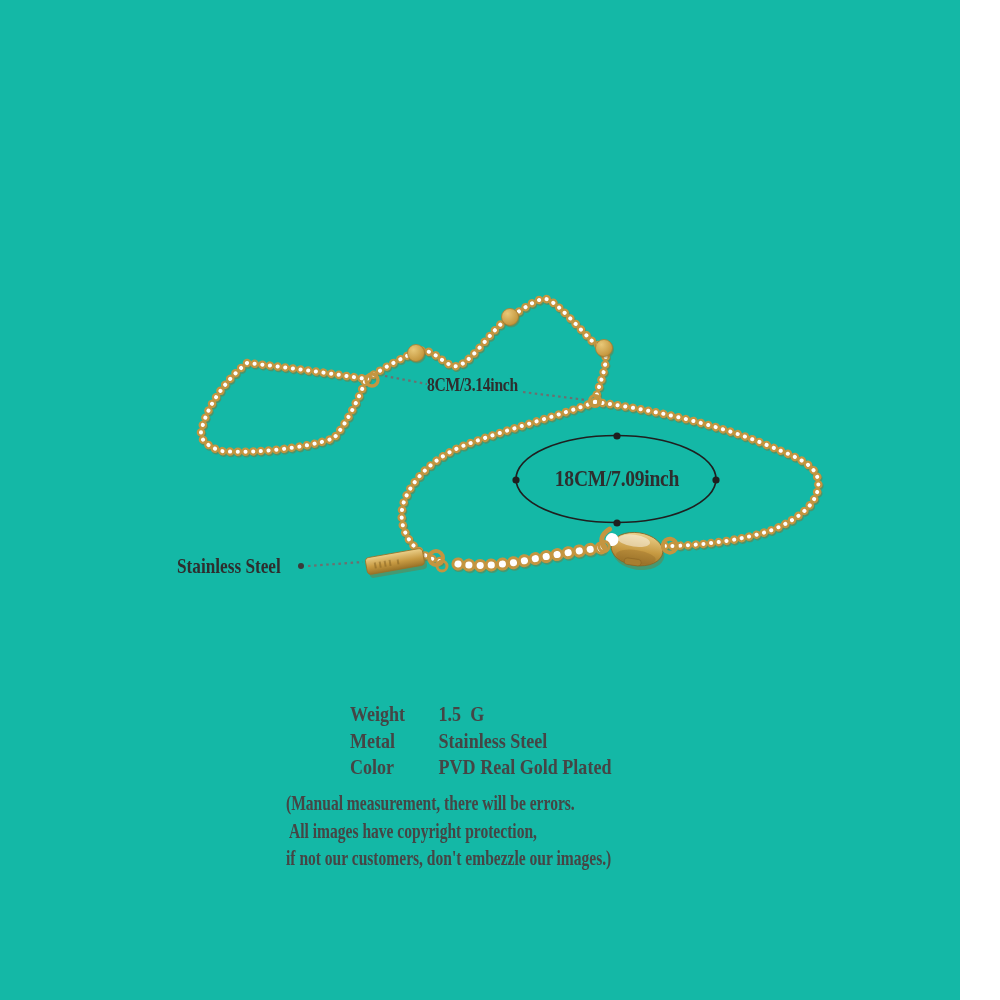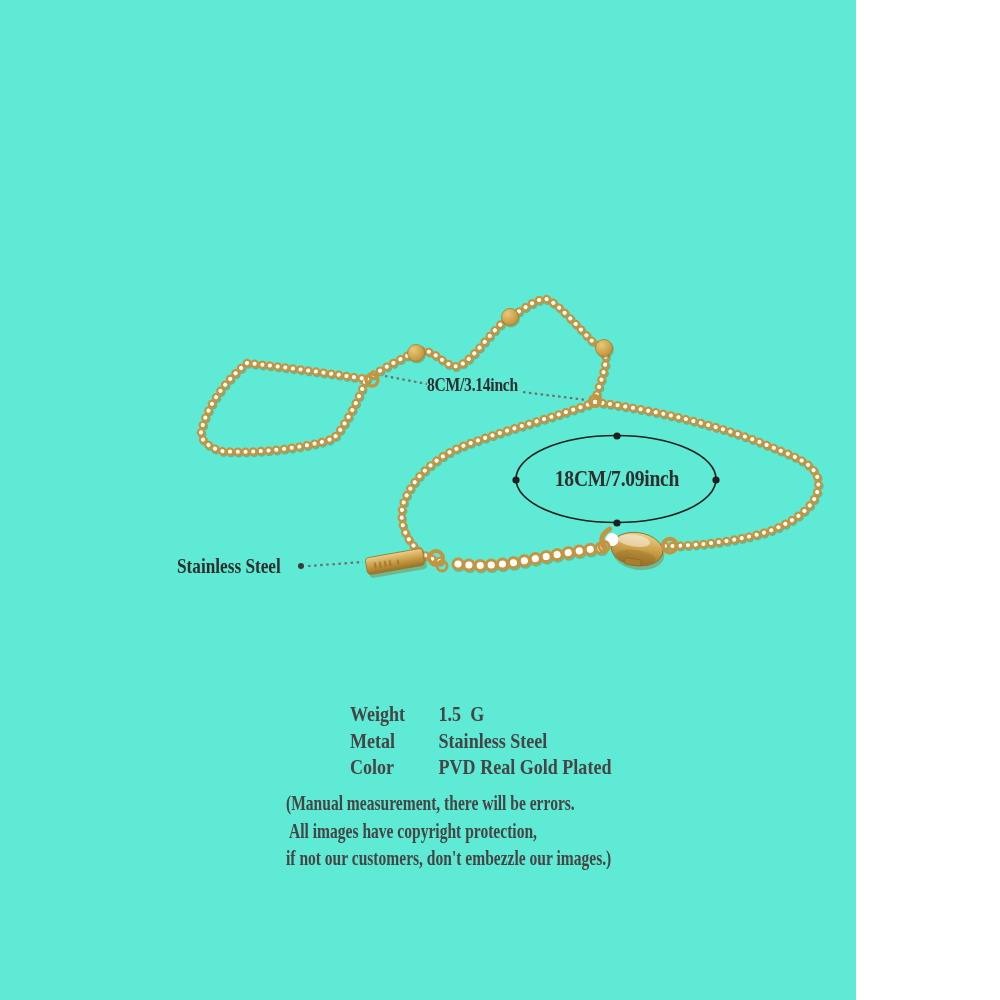--- a/index.html
+++ b/index.html
@@ -1,17 +1,17 @@
 <!DOCTYPE html>
 <html><head>
 <meta charset="utf-8">
 <style>
   html,body{margin:0;padding:0;background:#fff;}
   #canvas{
-    position:relative;width:856px;height:1000px;background:#5eead4;
+    position:relative;width:960px;height:1000px;background:#14b8a6;
     font-family:"Liberation Serif","DejaVu Serif",serif;overflow:hidden;
   }
   #art{position:absolute;left:0;top:0;}
 
   
   .chain-shadow use{stroke:#8f6b26;stroke-width:8.5;fill:none;stroke-dasharray:.1 7.6;stroke-linecap:round;opacity:.45;transform:translate(1px,1.5px);}
   .chain-gold   use{stroke:#c49540;stroke-width:8.5;fill:none;stroke-dasharray:.1 7.6;stroke-linecap:round;}
   .chain-hole   use{stroke:#ffffff;stroke-width:4;  fill:none;stroke-dasharray:.1 7.6;stroke-linecap:round;}
   .ext-shadow   use{stroke:#8f6b26;stroke-width:13; fill:none;stroke-dasharray:.1 11;stroke-linecap:round;opacity:.4;transform:translate(1px,1.6px);}
   .ext-gold     use{stroke:#c49540;stroke-width:13; fill:none;stroke-dasharray:.1 11;stroke-linecap:round;}

